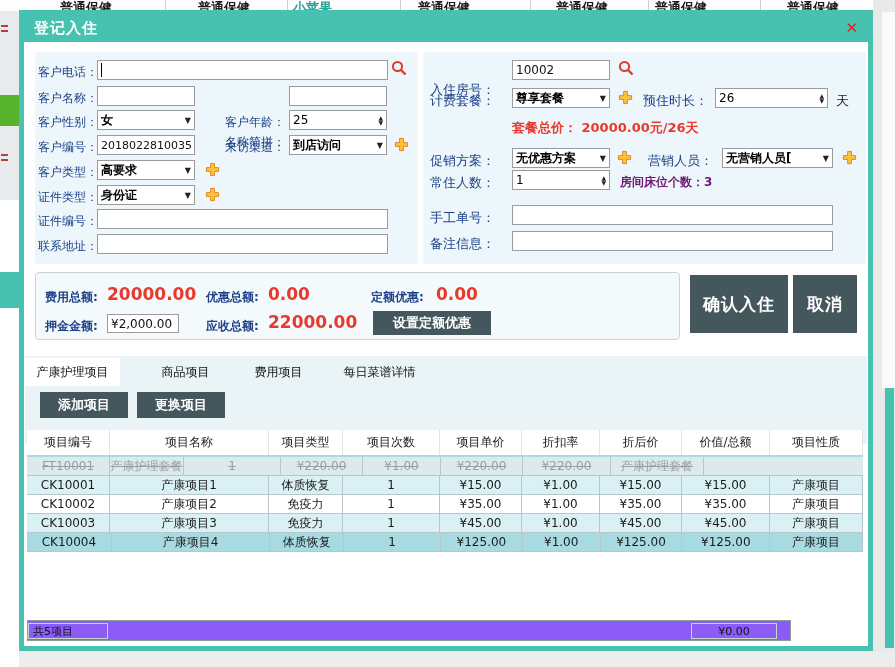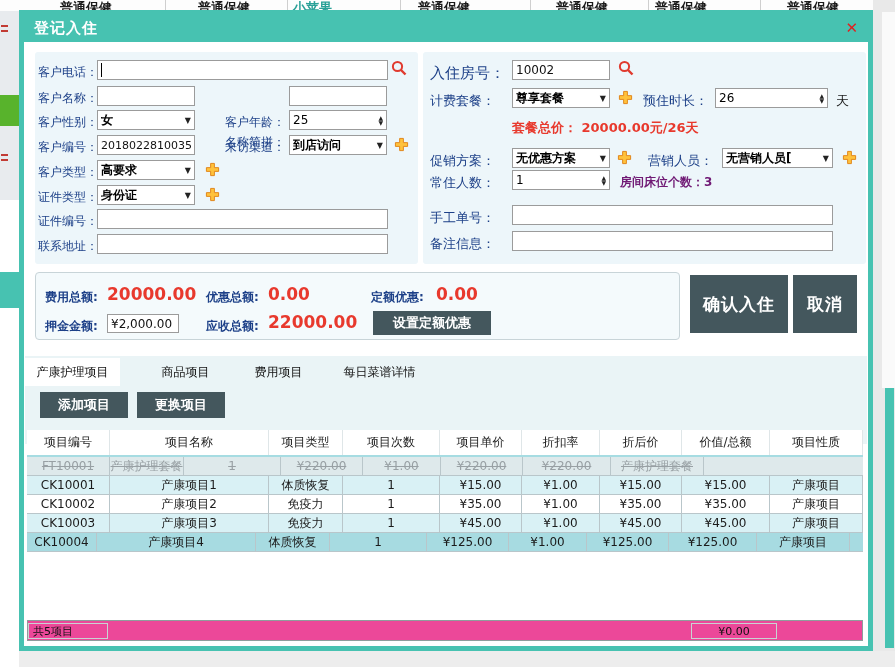--- a/index.html
+++ b/index.html
@@ -75,22 +75,22 @@
                    border-right:1px solid #dfe6e8; cursor:pointer; }
   .grid-row { display:flex; height:19px; border-bottom:1px solid #b9c6ca; }
   .grid-row .td { display:flex; align-items:center; justify-content:center; color:#1b1b1b;
                   border-right:1px solid #b9c6ca; overflow:hidden; white-space:nowrap; }
   .grid-row.r-alt   { background:#d9f1f5; }
   .grid-row.r-plain { background:#ffffff; }
   .grid-row.r-struck{ background:#dee9eb; }
   .grid-row.r-struck .td { color:#98a0a4; text-decoration:line-through; }
   .grid-row.r-sel   { background:#a7dbe1; }
 
-  .grid-footer { position:absolute; left:3px; top:605px; width:836px; height:21px;
-                 background:#ec4899; border:1px solid #8f9c9c; }
+  .grid-footer { position:absolute; left:3px; top:605px; width:764px; height:21px;
+                 background:#8b5cf6; border:1px solid #8f9c9c; }
   .foot-box { position:absolute; top:2px; height:16px; border:1px solid #c9d3d3;
               font-size:11px; color:#111; display:flex; align-items:center; }
 </style>
 </head>
 <body>
 
 <div id="stage">
 
   <div class="bg-topbar">
       <span class="bgtab" style="left: 60px;">普通保健</span>
@@ -186,21 +186,21 @@
         </svg></span>
 
     <span class="lbl" style="left:14px; top:198px;">证件编号：</span>
     <input class="inp" style="left: 73px; top: 194px; width: 291px;" value="">
 
     <span class="lbl" style="left:14px; top:223px;">联系地址：</span>
     <input class="inp" style="left: 73px; top: 219px; width: 291px;" value="">
 
     <div class="panel" style="left:399px; top:37px; width:443px; height:212px;"></div>
 
-    <span class="lbl" style="left:406px; top:49px; font-size:15px;">入住房号：</span>
+    <span class="lbl" style="left:406px; top:66px; font-size:13px;">入住房号：</span>
     <input class="inp" style="left: 488px; top: 45px; width: 98px;" value="10002">
     <span class="icon-btn" style="left:594px; top:45px;">
       <svg width="16" height="16" viewBox="0 0 16 16">
           <circle cx="6.5" cy="6.5" r="4.6" fill="none" stroke="#e03a2e" stroke-width="2"></circle>
           <line x1="10" y1="10" x2="14.5" y2="14.5" stroke="#e03a2e" stroke-width="2.4"></line>
         </svg>
     </span>
 
     <span class="lbl" style="left:406px; top:77px; font-size:13px;">计费套餐：</span>
     <div class="dd" style="left:488px; top:73px; width:98px;">
@@ -332,21 +332,21 @@
             <div class="td" style="width: 159px;">产康项目3</div>
             <div class="td" style="width: 74px;">免疫力</div>
             <div class="td" style="width: 97px;">1</div>
             <div class="td" style="width: 82px;">¥45.00</div>
             <div class="td" style="width: 78px;">¥1.00</div>
             <div class="td" style="width: 82px;">¥45.00</div>
             <div class="td" style="width: 88px;">¥45.00</div>
             <div class="td" style="width: 93px;">产康项目</div>
           </div>
           <div class="grid-row r-sel">
-            <div class="td" style="width: 70px;">CK10004</div>
+            <div class="td" style="width: 85px;">CK10004</div>
             <div class="td" style="width: 159px;">产康项目4</div>
             <div class="td" style="width: 74px;">体质恢复</div>
             <div class="td" style="width: 97px;">1</div>
             <div class="td" style="width: 82px;">¥125.00</div>
             <div class="td" style="width: 78px;">¥1.00</div>
             <div class="td" style="width: 82px;">¥125.00</div>
             <div class="td" style="width: 88px;">¥125.00</div>
             <div class="td" style="width: 93px;">产康项目</div>
           </div>
         </div>

